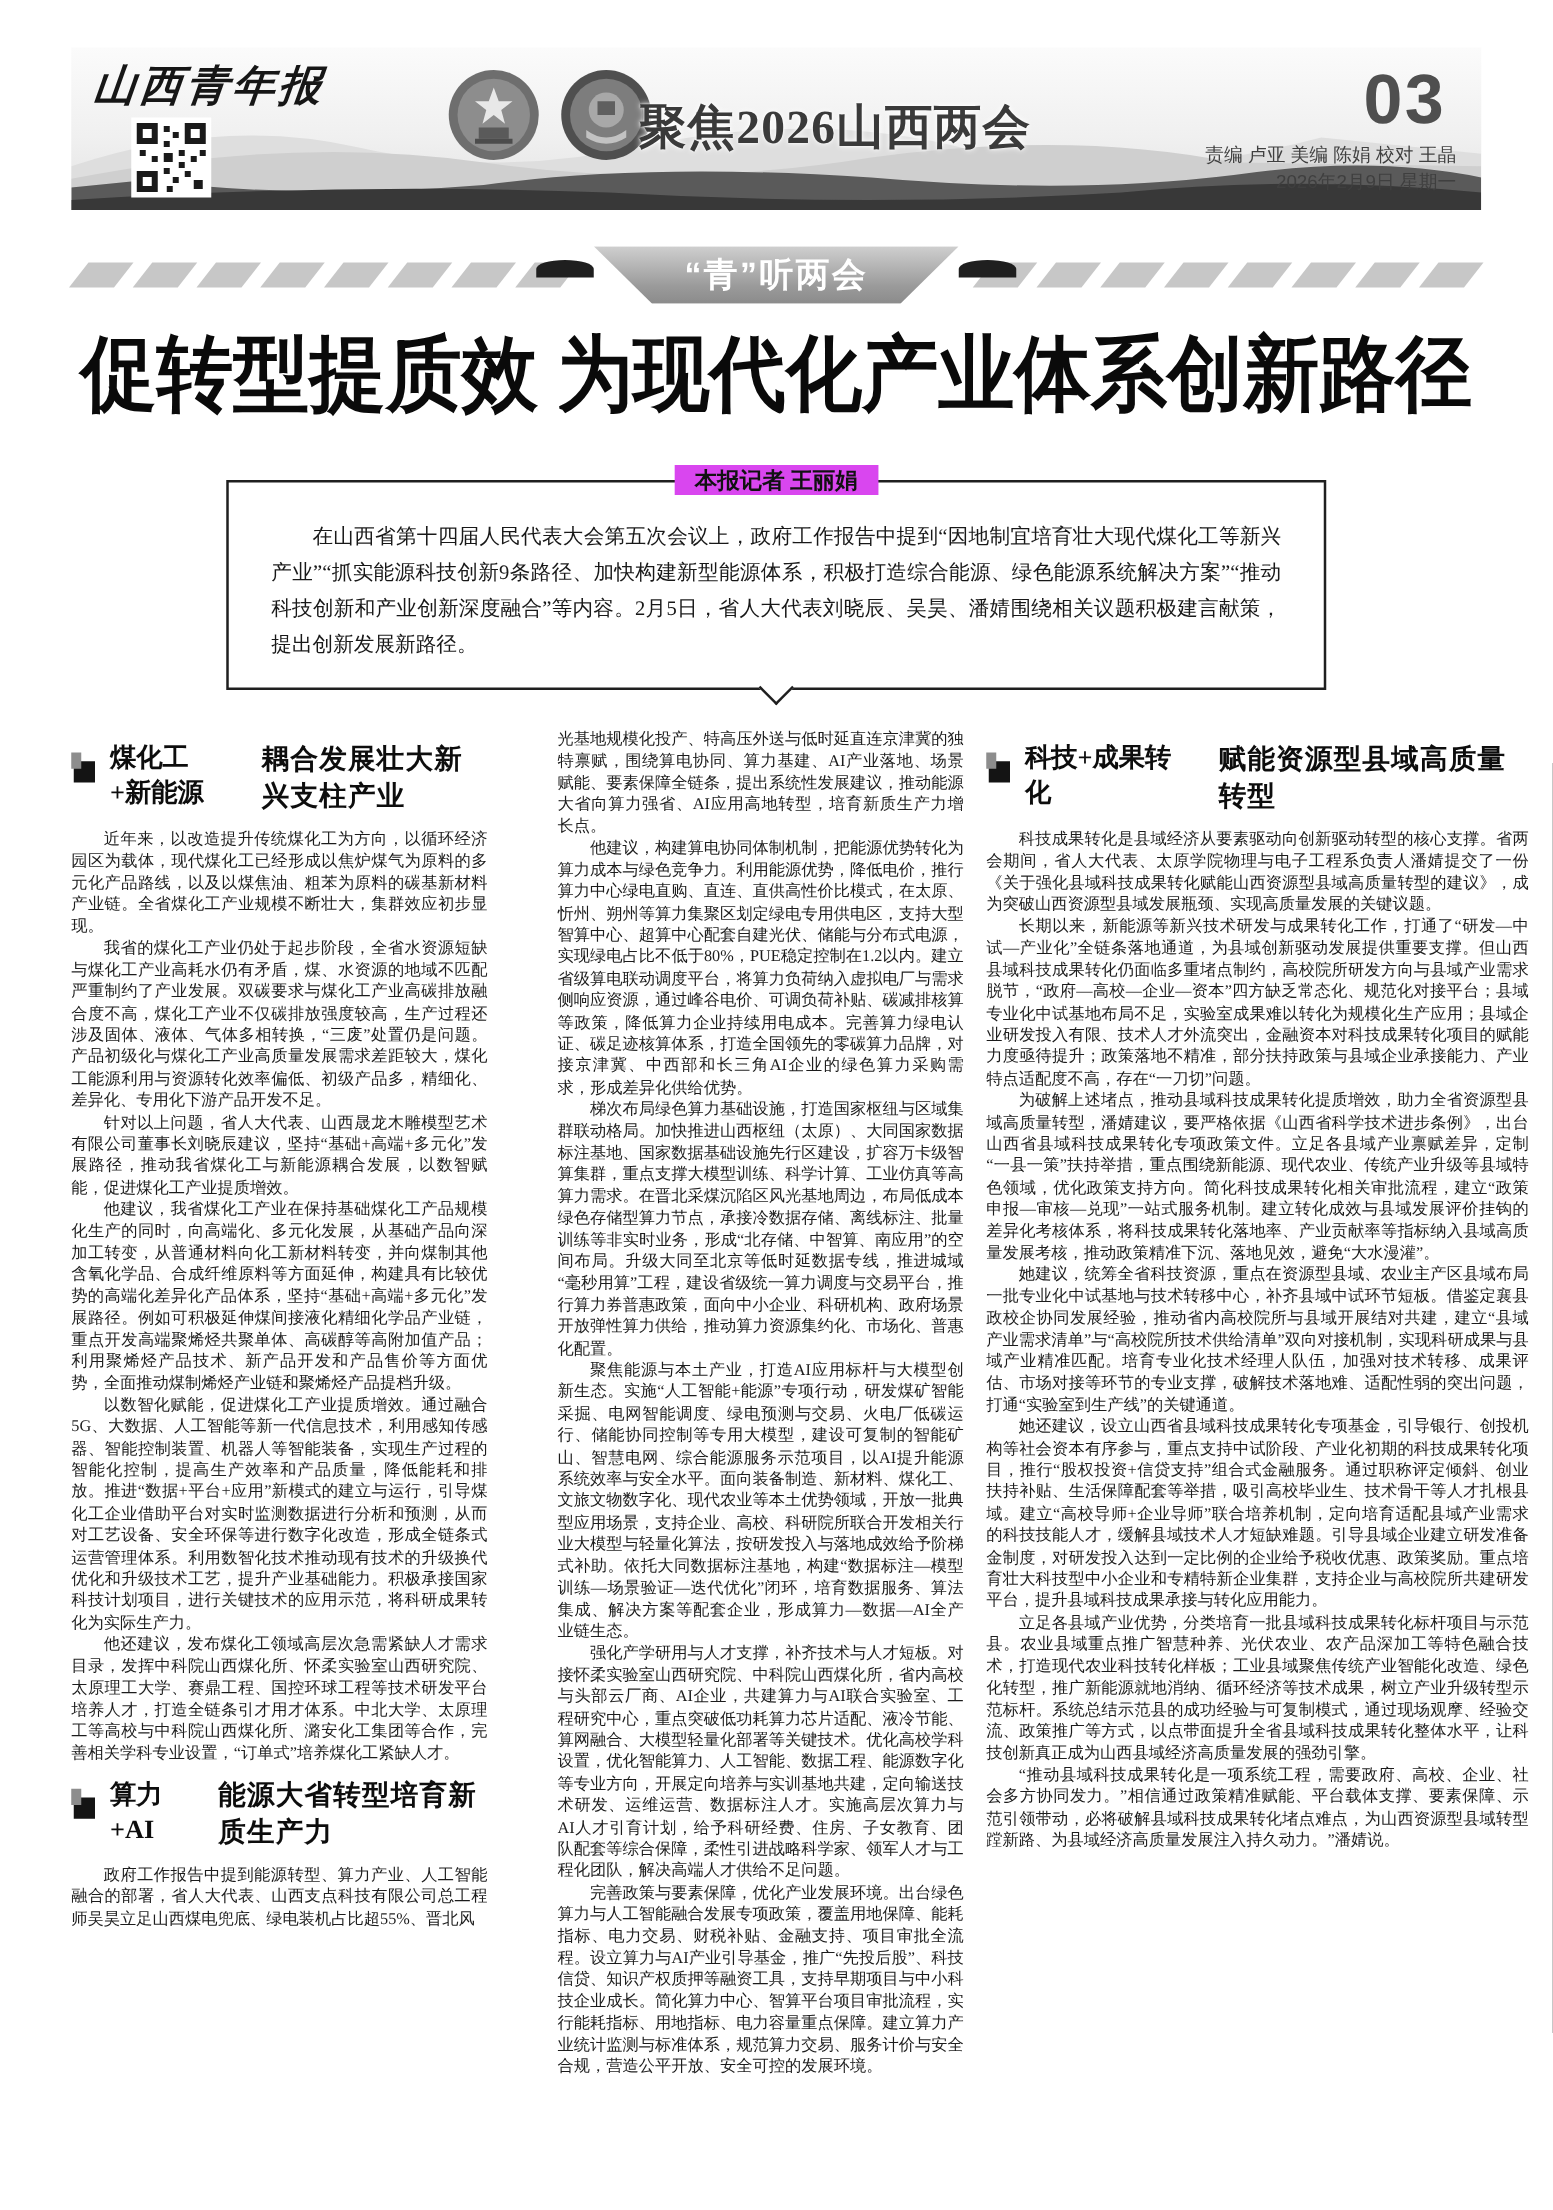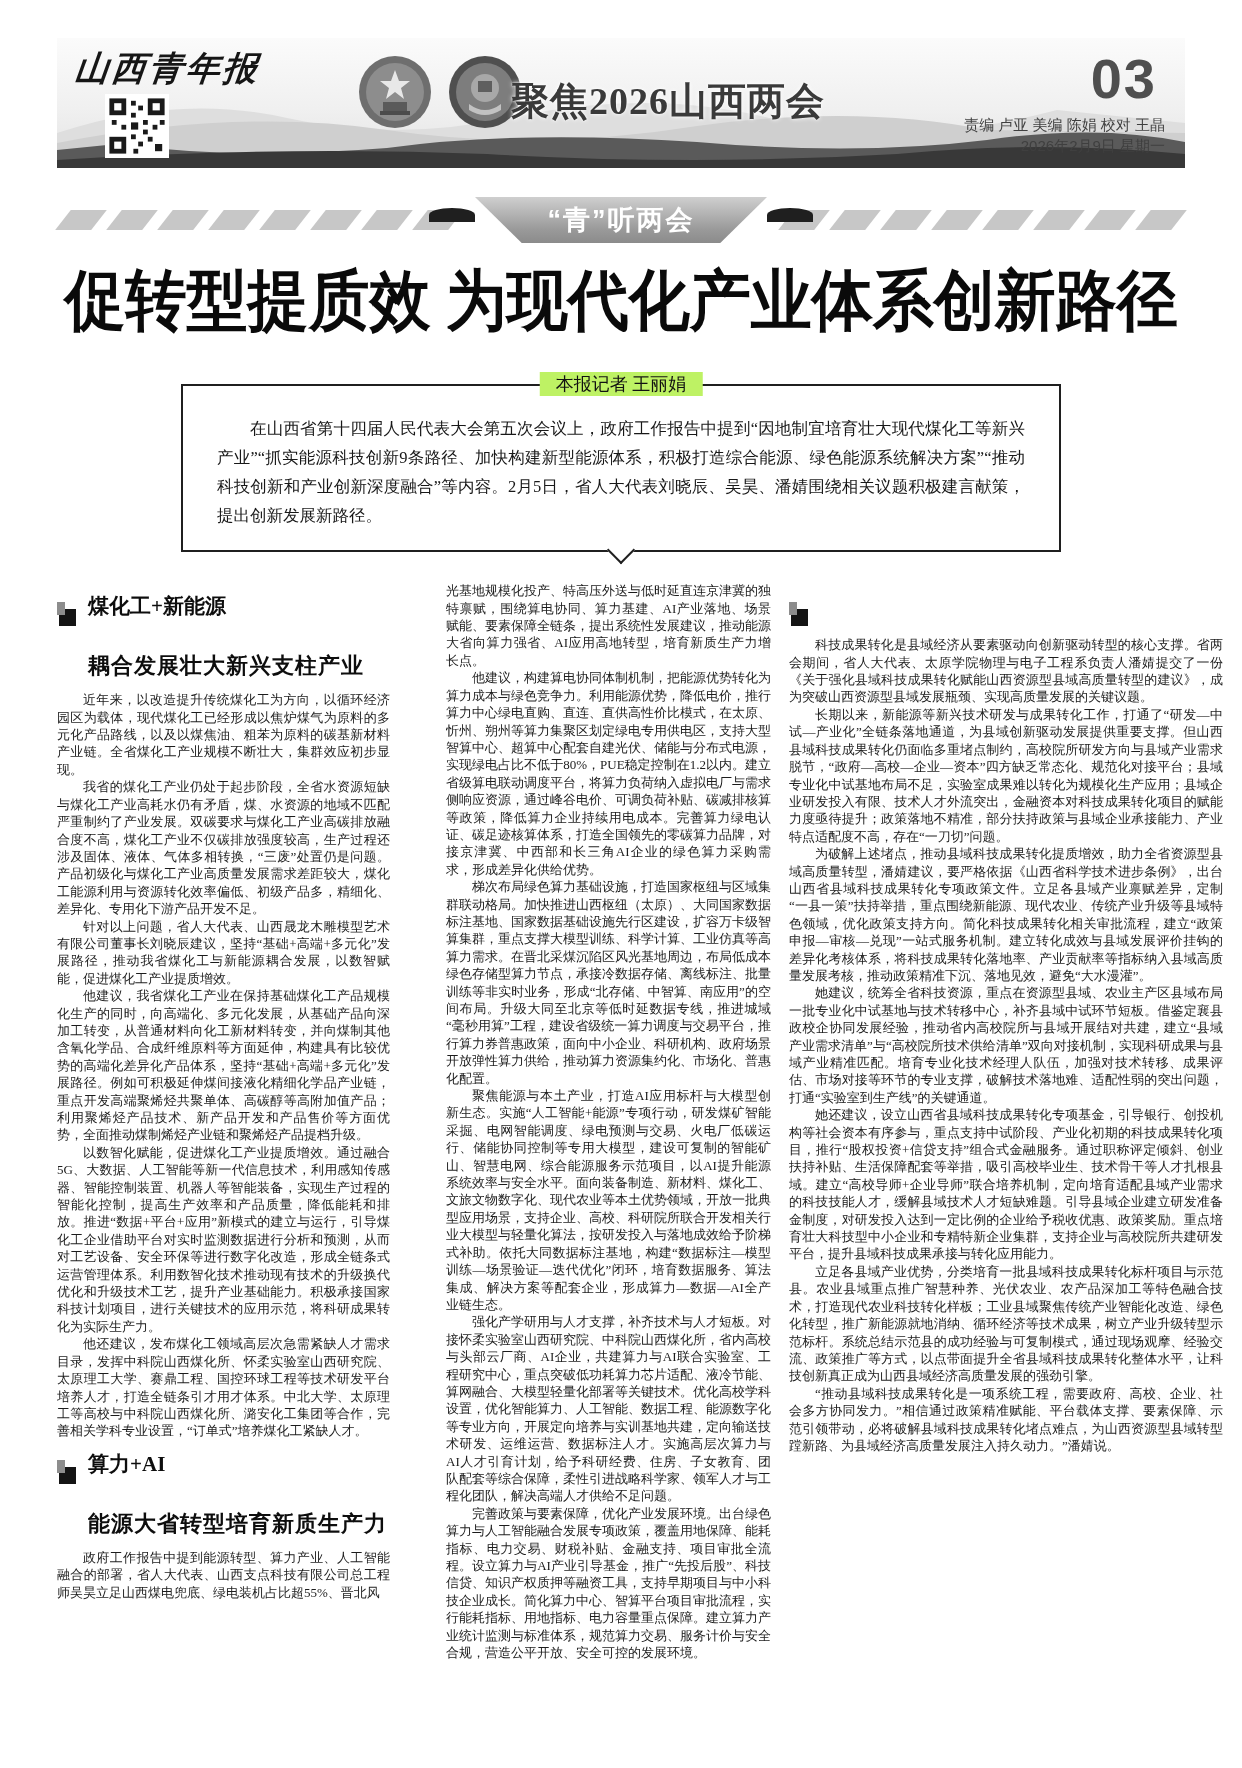--- a/index.html
+++ b/index.html
@@ -38,36 +38,36 @@
   .session-badge span{color:#ffffff;font-size:27px;font-weight:bold;font-family:"Liberation Sans","DejaVu Sans",sans-serif;letter-spacing:2px;}
 
   
   .headline{margin:14px 57px 0;text-align:center;font-size:61px;line-height:1.25;font-weight:900;
         color:#0a0a0a;letter-spacing:0px;transform:scaleY(1.08);transform-origin:top;
         font-family:"Liberation Serif","DejaVu Serif",serif;white-space:nowrap;}
 
   
   .lead-box{position:relative;width:880px;margin:48px auto 0;border:2px solid #1f1f1f;
         padding:28px 34px 20px;box-sizing:border-box;}
-  .byline{position:absolute;top:-14px;left:50%;transform:translateX(-50%);background:#bef264;
-        padding:0 16px;font-size:18px;font-weight:normal;color:#111;white-space:nowrap;}
+  .byline{position:absolute;top:-14px;left:50%;transform:translateX(-50%);background:#d946ef;
+        padding:0 16px;font-size:18px;font-weight:bold;color:#111;white-space:nowrap;}
   .lead{margin:0;font-size:16.5px;line-height:29px;text-align:justify;text-indent:2em;color:#181818;}
   .notch{position:absolute;bottom:-10px;left:50%;width:18px;height:18px;background:#ffffff;
         border-right:2px solid #1f1f1f;border-bottom:2px solid #1f1f1f;
         transform:translateX(-50%) rotate(45deg);}
 
   
   .article{display:flex;gap:18px;padding:0 57px;margin-top:30px;height:1150px;overflow:hidden;}
   .col{overflow:hidden;}
   .col p{margin:0;font-size:13px;line-height:17.4px;text-align:justify;text-indent:2em;color:#1c1c1c;}
   .col p.noindent{text-indent:0;}
   .sec-head{display:flex;gap:12px;margin:10px 0 10px 2px;align-items:flex-start;}
   .bullet{position:relative;width:17px;height:17px;background:#141414;margin-top:17px;flex:none;}
   .bullet::before{content:"";position:absolute;left:-7px;top:-7px;width:13px;height:13px;background:#8d8d8d;}
-  .ht{display:flex;flex-direction:column;gap:31px;}
+  .ht{display:flex;flex-direction:row;gap:31px;}
   .kicker{font-size:21px;font-weight:bold;color:#0d0d0d;line-height:28px;}
   .stitle{font-size:22px;font-weight:bold;color:#0d0d0d;line-height:30px;letter-spacing:1px;}
 </style>
 </head>
 <body>
 
 <div class="page">
 
   <header class="masthead">
     <svg class="mtn" viewBox="0 0 1128 130" preserveAspectRatio="none">
@@ -196,20 +196,24 @@
         <p class="noindent">光基地规模化投产、特高压外送与低时延直连京津冀的独特禀赋，围绕算电协同、算力基建、AI产业落地、场景赋能、要素保障全链条，提出系统性发展建议，推动能源大省向算力强省、AI应用高地转型，培育新质生产力增长点。</p>
         <p>他建议，构建算电协同体制机制，把能源优势转化为算力成本与绿色竞争力。利用能源优势，降低电价，推行算力中心绿电直购、直连、直供高性价比模式，在太原、忻州、朔州等算力集聚区划定绿电专用供电区，支持大型智算中心、超算中心配套自建光伏、储能与分布式电源，实现绿电占比不低于80%，PUE稳定控制在1.2以内。建立省级算电联动调度平台，将算力负荷纳入虚拟电厂与需求侧响应资源，通过峰谷电价、可调负荷补贴、碳减排核算等政策，降低算力企业持续用电成本。完善算力绿电认证、碳足迹核算体系，打造全国领先的零碳算力品牌，对接京津冀、中西部和长三角AI企业的绿色算力采购需求，形成差异化供给优势。</p>
         <p>梯次布局绿色算力基础设施，打造国家枢纽与区域集群联动格局。加快推进山西枢纽（太原）、大同国家数据标注基地、国家数据基础设施先行区建设，扩容万卡级智算集群，重点支撑大模型训练、科学计算、工业仿真等高算力需求。在晋北采煤沉陷区风光基地周边，布局低成本绿色存储型算力节点，承接冷数据存储、离线标注、批量训练等非实时业务，形成“北存储、中智算、南应用”的空间布局。升级大同至北京等低时延数据专线，推进城域“毫秒用算”工程，建设省级统一算力调度与交易平台，推行算力券普惠政策，面向中小企业、科研机构、政府场景开放弹性算力供给，推动算力资源集约化、市场化、普惠化配置。</p>
         <p>聚焦能源与本土产业，打造AI应用标杆与大模型创新生态。实施“人工智能+能源”专项行动，研发煤矿智能采掘、电网智能调度、绿电预测与交易、火电厂低碳运行、储能协同控制等专用大模型，建设可复制的智能矿山、智慧电网、综合能源服务示范项目，以AI提升能源系统效率与安全水平。面向装备制造、新材料、煤化工、文旅文物数字化、现代农业等本土优势领域，开放一批典型应用场景，支持企业、高校、科研院所联合开发相关行业大模型与轻量化算法，按研发投入与落地成效给予阶梯式补助。依托大同数据标注基地，构建“数据标注—模型训练—场景验证—迭代优化”闭环，培育数据服务、算法集成、解决方案等配套企业，形成算力—数据—AI全产业链生态。</p>
         <p>强化产学研用与人才支撑，补齐技术与人才短板。对接怀柔实验室山西研究院、中科院山西煤化所，省内高校与头部云厂商、AI企业，共建算力与AI联合实验室、工程研究中心，重点突破低功耗算力芯片适配、液冷节能、算网融合、大模型轻量化部署等关键技术。优化高校学科设置，优化智能算力、人工智能、数据工程、能源数字化等专业方向，开展定向培养与实训基地共建，定向输送技术研发、运维运营、数据标注人才。实施高层次算力与AI人才引育计划，给予科研经费、住房、子女教育、团队配套等综合保障，柔性引进战略科学家、领军人才与工程化团队，解决高端人才供给不足问题。</p>
         <p>完善政策与要素保障，优化产业发展环境。出台绿色算力与人工智能融合发展专项政策，覆盖用地保障、能耗指标、电力交易、财税补贴、金融支持、项目审批全流程。设立算力与AI产业引导基金，推广“先投后股”、科技信贷、知识产权质押等融资工具，支持早期项目与中小科技企业成长。简化算力中心、智算平台项目审批流程，实行能耗指标、用地指标、电力容量重点保障。建立算力产业统计监测与标准体系，规范算力交易、服务计价与安全合规，营造公平开放、安全可控的发展环境。</p>
       </div>
       <div class="col" style="width: 434px; flex: 0 0 auto;">
         <div class="sec-head">
           <span class="bullet"></span>
+          <span class="ht">
+            <span class="kicker">科技+成果转化</span>
+            <span class="stitle">赋能资源型县域高质量转型</span>
+          </span>
         </div>
         <p>科技成果转化是县域经济从要素驱动向创新驱动转型的核心支撑。省两会期间，省人大代表、太原学院物理与电子工程系负责人潘婧提交了一份《关于强化县域科技成果转化赋能山西资源型县域高质量转型的建议》，成为突破山西资源型县域发展瓶颈、实现高质量发展的关键议题。</p>
         <p>长期以来，新能源等新兴技术研发与成果转化工作，打通了“研发—中试—产业化”全链条落地通道，为县域创新驱动发展提供重要支撑。但山西县域科技成果转化仍面临多重堵点制约，高校院所研发方向与县域产业需求脱节，“政府—高校—企业—资本”四方缺乏常态化、规范化对接平台；县域专业化中试基地布局不足，实验室成果难以转化为规模化生产应用；县域企业研发投入有限、技术人才外流突出，金融资本对科技成果转化项目的赋能力度亟待提升；政策落地不精准，部分扶持政策与县域企业承接能力、产业特点适配度不高，存在“一刀切”问题。</p>
         <p>为破解上述堵点，推动县域科技成果转化提质增效，助力全省资源型县域高质量转型，潘婧建议，要严格依据《山西省科学技术进步条例》，出台山西省县域科技成果转化专项政策文件。立足各县域产业禀赋差异，定制“一县一策”扶持举措，重点围绕新能源、现代农业、传统产业升级等县域特色领域，优化政策支持方向。简化科技成果转化相关审批流程，建立“政策申报—审核—兑现”一站式服务机制。建立转化成效与县域发展评价挂钩的差异化考核体系，将科技成果转化落地率、产业贡献率等指标纳入县域高质量发展考核，推动政策精准下沉、落地见效，避免“大水漫灌”。</p>
         <p>她建议，统筹全省科技资源，重点在资源型县域、农业主产区县域布局一批专业化中试基地与技术转移中心，补齐县域中试环节短板。借鉴定襄县政校企协同发展经验，推动省内高校院所与县域开展结对共建，建立“县域产业需求清单”与“高校院所技术供给清单”双向对接机制，实现科研成果与县域产业精准匹配。培育专业化技术经理人队伍，加强对技术转移、成果评估、市场对接等环节的专业支撑，破解技术落地难、适配性弱的突出问题，打通“实验室到生产线”的关键通道。</p>
         <p>她还建议，设立山西省县域科技成果转化专项基金，引导银行、创投机构等社会资本有序参与，重点支持中试阶段、产业化初期的科技成果转化项目，推行“股权投资+信贷支持”组合式金融服务。通过职称评定倾斜、创业扶持补贴、生活保障配套等举措，吸引高校毕业生、技术骨干等人才扎根县域。建立“高校导师+企业导师”联合培养机制，定向培育适配县域产业需求的科技技能人才，缓解县域技术人才短缺难题。引导县域企业建立研发准备金制度，对研发投入达到一定比例的企业给予税收优惠、政策奖励。重点培育壮大科技型中小企业和专精特新企业集群，支持企业与高校院所共建研发平台，提升县域科技成果承接与转化应用能力。</p>
         <p>立足各县域产业优势，分类培育一批县域科技成果转化标杆项目与示范县。农业县域重点推广智慧种养、光伏农业、农产品深加工等特色融合技术，打造现代农业科技转化样板；工业县域聚焦传统产业智能化改造、绿色化转型，推广新能源就地消纳、循环经济等技术成果，树立产业升级转型示范标杆。系统总结示范县的成功经验与可复制模式，通过现场观摩、经验交流、政策推广等方式，以点带面提升全省县域科技成果转化整体水平，让科技创新真正成为山西县域经济高质量发展的强劲引擎。</p>
         <p>“推动县域科技成果转化是一项系统工程，需要政府、高校、企业、社会多方协同发力。”相信通过政策精准赋能、平台载体支撑、要素保障、示范引领带动，必将破解县域科技成果转化堵点难点，为山西资源型县域转型蹚新路、为县域经济高质量发展注入持久动力。”潘婧说。</p>
       </div>
     </main>

